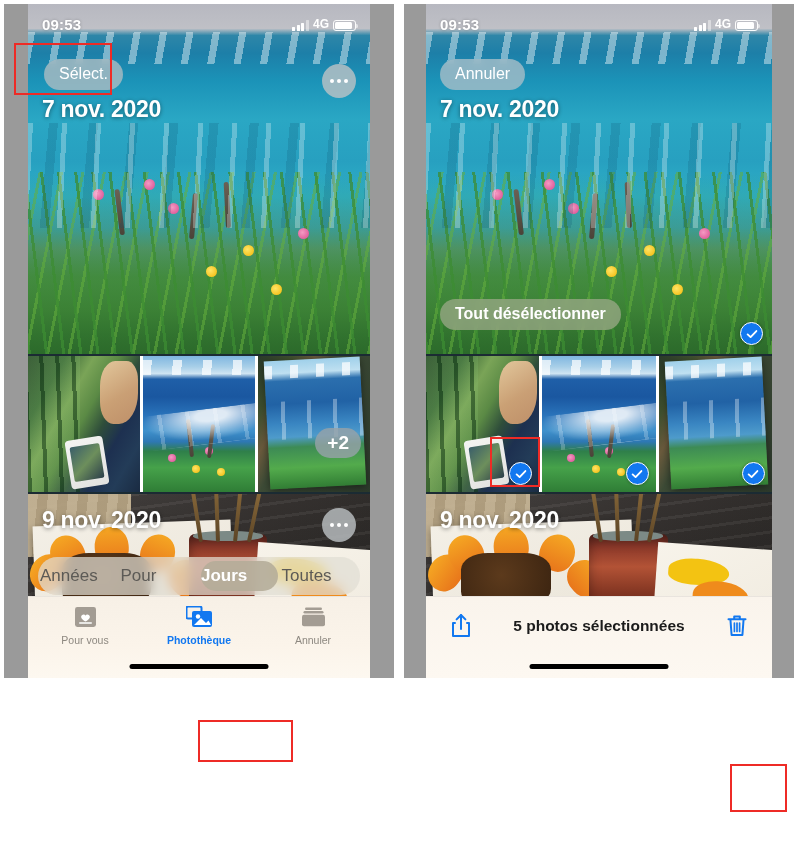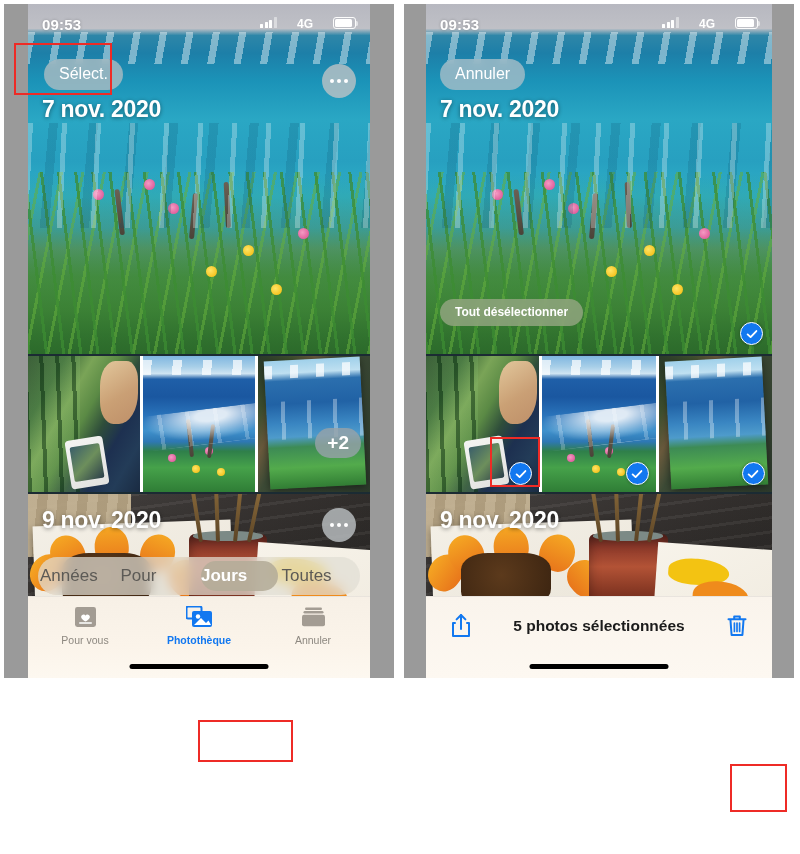--- a/index.html
+++ b/index.html
@@ -50,21 +50,21 @@
     padding: 0 14px 0 14px;
     color: #ffffff;
     z-index: 30;
     pointer-events: none;
   }
   .sb-time {
     font-size: 15px; font-weight: bold;
     letter-spacing: .2px;
     text-shadow: 0 0 3px rgba(0,0,0,.25);
   }
-  .sb-right { display: flex; align-items: flex-start; gap: 20px; }
+  .sb-right { display: flex; align-items: flex-end; gap: 4px; }
   .sig { display: flex; align-items: flex-end; gap: 1.5px; height: 11px; }
   .sig i { display: block; width: 3px; background: #fff; border-radius: .5px; }
   .sig i:nth-child(1) { height: 4px; }
   .sig i:nth-child(2) { height: 6px; }
   .sig i:nth-child(3) { height: 8.5px; }
   .sig i:nth-child(4) { height: 11px; opacity: .45; }
   .net { font-size: 12px; font-weight: bold; }
   .batt {
     width: 23px; height: 11.5px;
     border: 1.3px solid rgba(255,255,255,.95);
@@ -106,21 +106,21 @@
     line-height: 1;
     font-weight: normal;
     white-space: nowrap;
     backdrop-filter: blur(4px);
   }
   .pill.select-btn { left: 16px; top: 55px; }
   .pill.cancel-btn { left: 14px; top: 55px; background: rgba(168,190,200,.80); }
   .pill.deselect-btn {
     left: 14px; top: 295px;
     background: rgba(160,170,140,.72);
-    font-size: 12px; font-weight: bold;
+    font-size: 16px; font-weight: bold;
   }
 
   .more-btn {
     position: absolute; z-index: 12;
     right: 14px;
     width: 34px; height: 34px; border-radius: 50%;
     background: rgba(190,195,198,.80);
     display: flex; align-items: center; justify-content: center;
     gap: 3px;
   }

